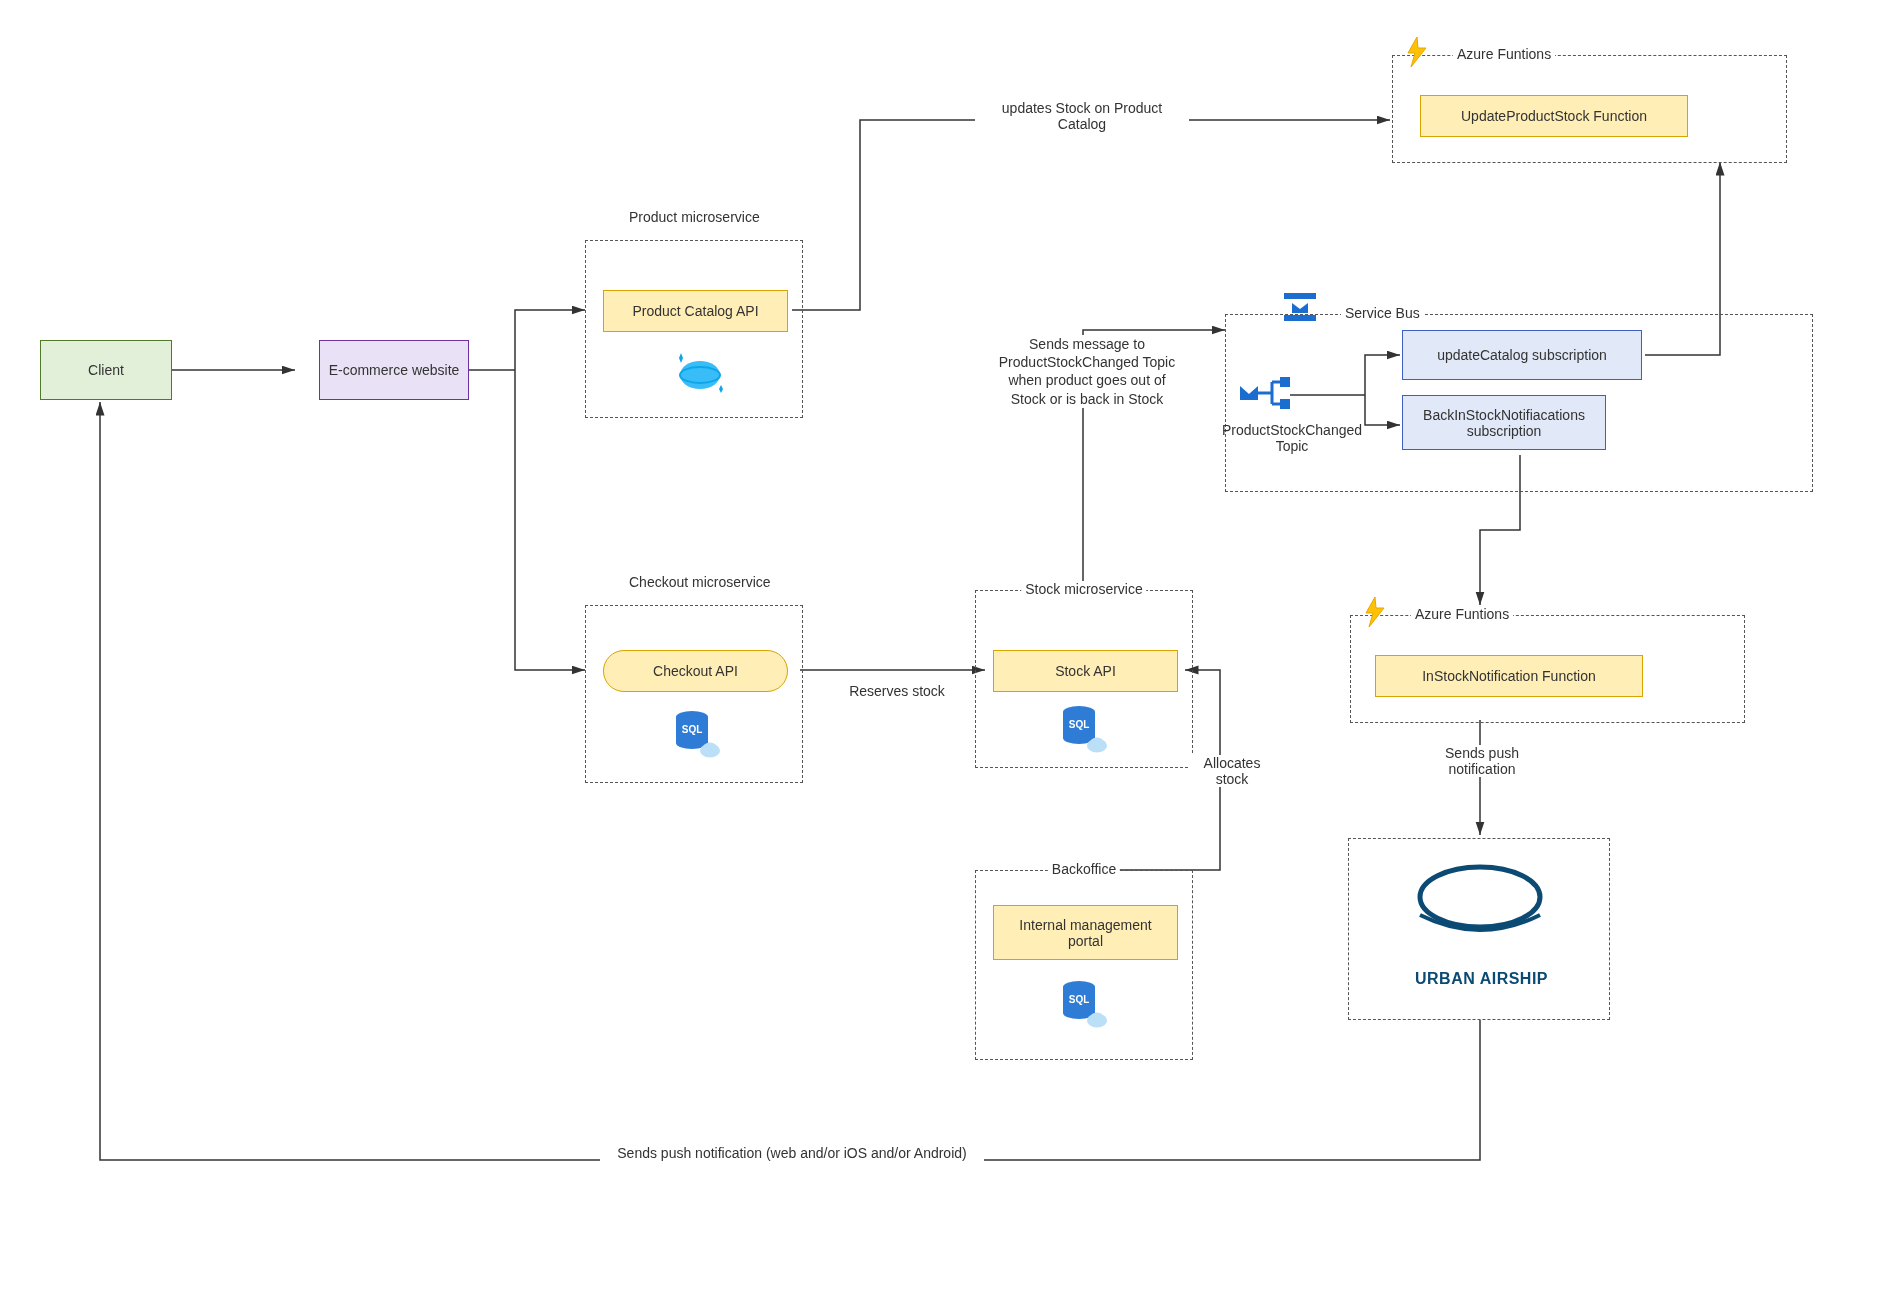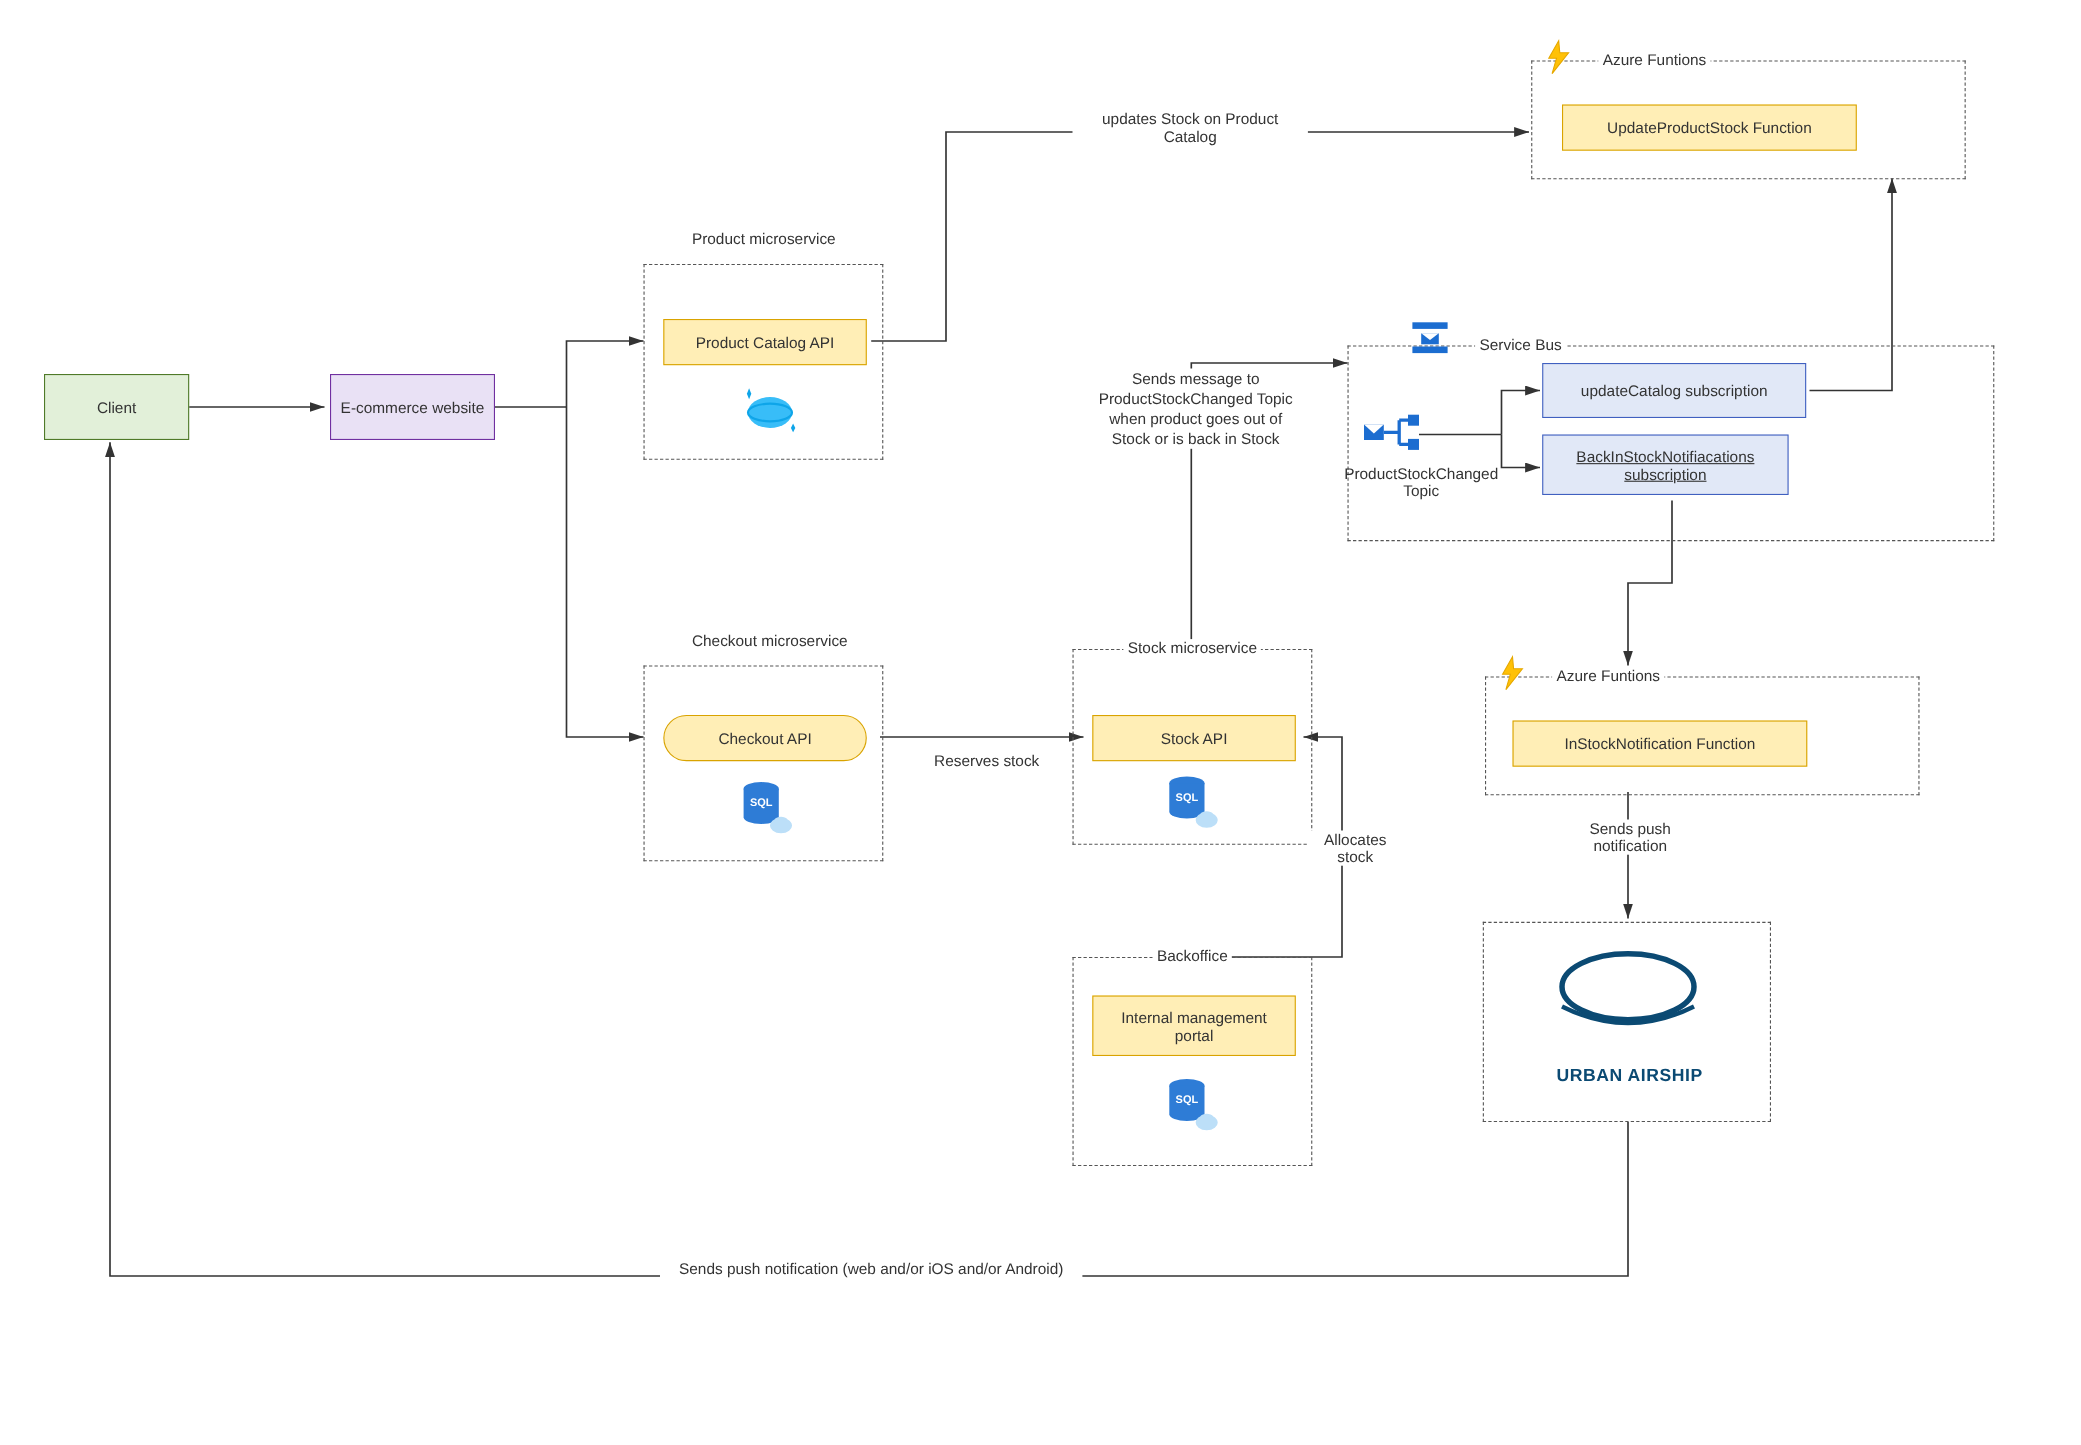--- a/index.html
+++ b/index.html
@@ -39,20 +39,21 @@
     color: #333;
     white-space: nowrap;
   }
   .client {
     background: #e2f0d9;
     border: 1px solid #4f7a28;
   }
   .ecommerce {
     background: #e9e1f5;
     border: 1px solid #7030a0;
+    margin-left: 19px;
   }
   .api-box {
     background: #ffeeb6;
     border: 1px solid #d9a300;
   }
   .sub-box {
     background: #e1e8f7;
     border: 1px solid #4060c0;
   }
   .label {
@@ -212,21 +213,21 @@
       <line x1="34" y1="12" x2="48" y2="12" stroke="#1c6dd0" stroke-width="3"></line>
       <line x1="34" y1="34" x2="48" y2="34" stroke="#1c6dd0" stroke-width="3"></line>
       <rect x="42" y="7" width="10" height="10" fill="#1c6dd0"></rect>
       <rect x="42" y="29" width="10" height="10" fill="#1c6dd0"></rect>
     </svg>
   </div>
   <div class="label" style="left:1215px; top:422px; width:150px; text-align:center; background:transparent;">ProductStockChanged Topic</div>
   <div class="box sub-box" style="left:1402px; top:330px; width:240px; height:50px;">
     <span>updateCatalog subscription</span>
   </div>
-  <div class="box sub-box" style="left:1402px; top:395px; width:224px; height:55px;text-decoration:underline;">
+  <div class="box sub-box" style="left:1402px; top:395px; width:204px; height:55px;">
     <span>BackInStockNotifiacations subscription</span>
   </div>
 
   <div class="dashed-group" style="left:1392px; top:55px; width:395px; height:108px;">
     <span class="group-label" style="top:-10px; left:60px;">Azure Funtions</span>
   </div>
   <div style="position:absolute; left:1400px; top:35px;">
     <svg width="34" height="34" viewBox="0 0 34 34">
       <path d="M17,2 L8,18 L15,18 L11,32 L26,13 L18,13 Z" fill="#ffc107" stroke="#e6a800" stroke-width="1"></path>
     </svg>

